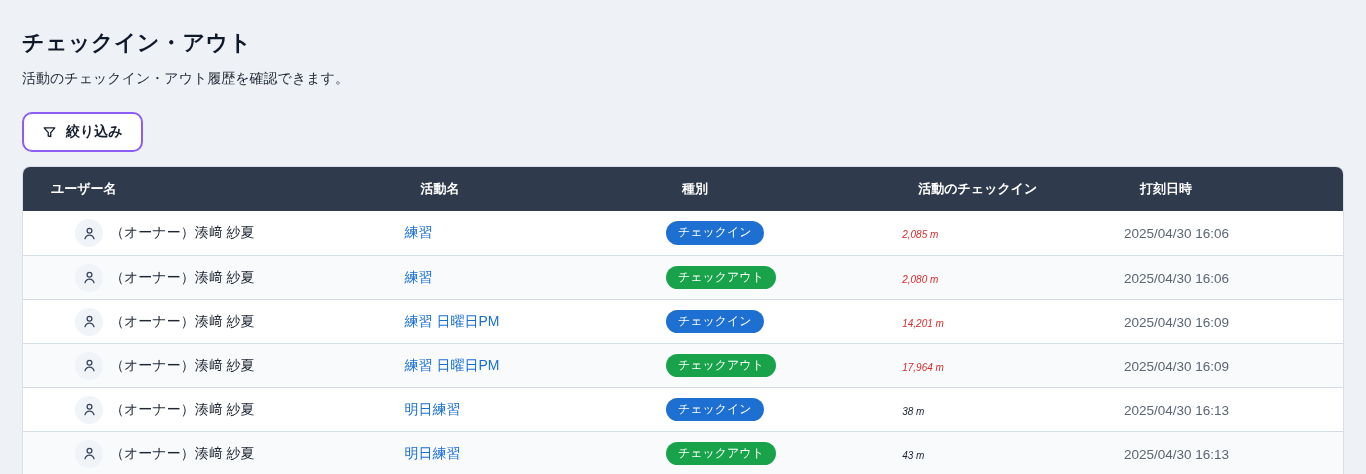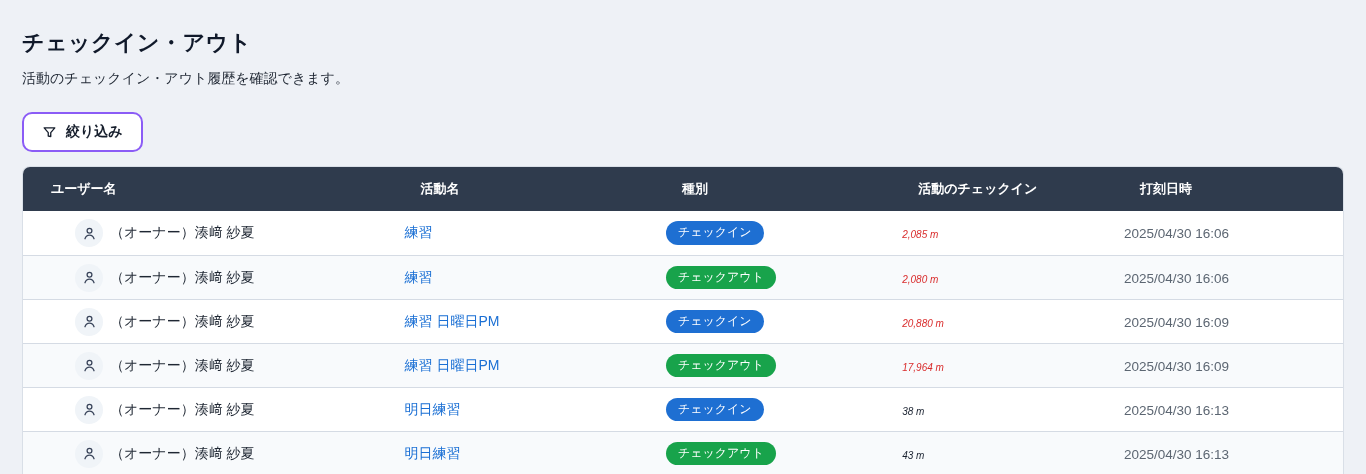--- a/index.html
+++ b/index.html
@@ -126,21 +126,21 @@
             <span class="avatar">
               <svg width="17" height="17" viewBox="0 0 24 24" fill="none" stroke="#39445a" stroke-width="1.8" stroke-linecap="round">
                 <circle cx="12" cy="8.2" r="3.4"></circle>
                 <path d="M5.6 19.4c1.2-3.6 3.6-5.2 6.4-5.2s5.2 1.6 6.4 5.2"></path>
               </svg>
             </span>
             <span class="user-name">（オーナー）湊﨑 紗夏</span>
           </div>
           <div class="cell"><a class="activity-link" style="color: rgb(26, 111, 212);">練習 日曜日PM</a></div>
           <div class="cell"><span class="badge" style="background: rgb(30, 111, 210);">チェックイン</span></div>
-          <div class="cell"><span class="distance alert" style="color: rgb(217, 44, 44);">20,880 m</span></div>
+          <div class="cell"><span class="distance alert" style="color: rgb(217, 44, 44);">14,201 m</span></div>
           <div class="cell"><span class="timestamp">2025/04/30 16:09</span></div>
         </div>
         <div class="trow alt">
           <div class="cell user-cell">
             <span class="avatar">
               <svg width="17" height="17" viewBox="0 0 24 24" fill="none" stroke="#39445a" stroke-width="1.8" stroke-linecap="round">
                 <circle cx="12" cy="8.2" r="3.4"></circle>
                 <path d="M5.6 19.4c1.2-3.6 3.6-5.2 6.4-5.2s5.2 1.6 6.4 5.2"></path>
               </svg>
             </span>

